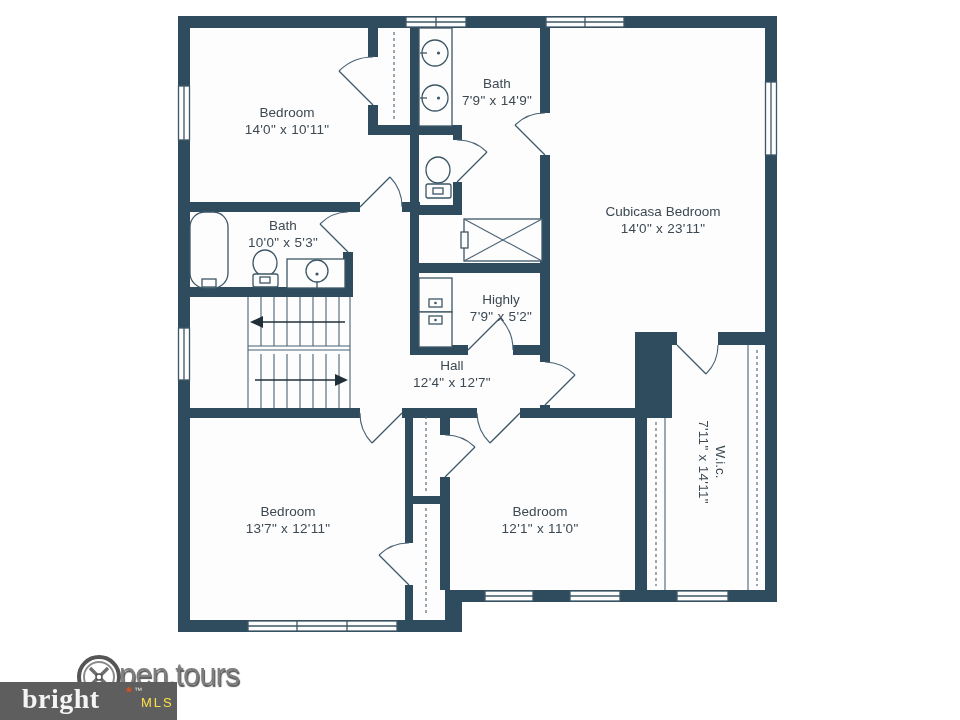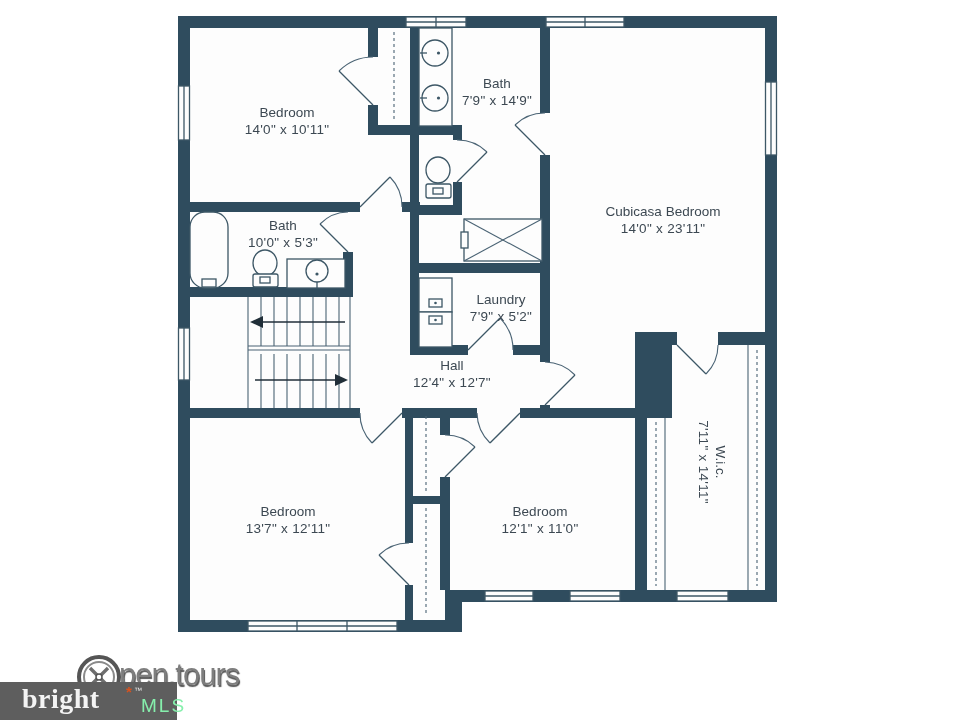--- a/index.html
+++ b/index.html
@@ -31,21 +31,21 @@
               font-size:10.5px;color:#4b4f54;letter-spacing:.2px;z-index:3;}
   .opentours{position:absolute;left:75px;top:651px;z-index:1;height:52px;}
   .opentours .ot-text{position:absolute;left:44px;top:6px;font-size:31px;font-weight:normal;
               color:#7e7e7e;letter-spacing:-1px;text-shadow:1px 2px 1px #555555;text-align:center;}
   .ot-icon{position:absolute;left:0;top:2px;}
   .bright{position:absolute;left:0;top:682px;width:177px;height:38px;background:#5e5e5e;z-index:2;text-decoration:underline;}
   .bright .b{position:absolute;left:22px;top:1px;font-family:"Liberation Serif",serif;
              font-weight:bold;font-size:28px;color:#f4f4f4;letter-spacing:.5px;}
   .bright .spark{position:absolute;left:126px;top:1px;color:#d9531e;font-size:15px;font-weight:bold;}
   .bright .tm{position:absolute;left:134px;top:4px;color:#e8e8e8;font-size:8px;}
-  .bright .mls{position:absolute;left:141px;top:13px;color:#86efac;font-size:19px;letter-spacing:2px;}
+  .bright .mls{position:absolute;left:141px;top:13px;color:#fde047;font-size:13px;letter-spacing:2px;}
 </style>
 </head>
 <body>
 
 <div class="page">
 
   <svg class="plan" width="960" height="720" viewBox="0 0 960 720">
 
     <g>
       <rect class="floor" x="178" y="16" width="284" height="616"></rect>
@@ -271,21 +271,21 @@
   </div>
   <div class="room-label" style="left:663px;top:220px">
     <div class="rname">Cubicasa Bedroom</div>
     <div class="rdims">14'0" x 23'11"</div>
   </div>
   <div class="room-label" style="left:283px;top:234px">
     <div class="rname">Bath</div>
     <div class="rdims">10'0" x 5'3"</div>
   </div>
   <div class="room-label" style="left:501px;top:308px">
-    <div class="rname">Laundry</div>
+    <div class="rname">Highly</div>
     <div class="rdims">7'9" x 5'2"</div>
   </div>
   <div class="room-label" style="left:452px;top:374px">
     <div class="rname">Hall</div>
     <div class="rdims">12'4" x 12'7"</div>
   </div>
   <div class="room-label" style="left:288px;top:520px">
     <div class="rname">Bedroom</div>
     <div class="rdims">13'7" x 12'11"</div>
   </div>

